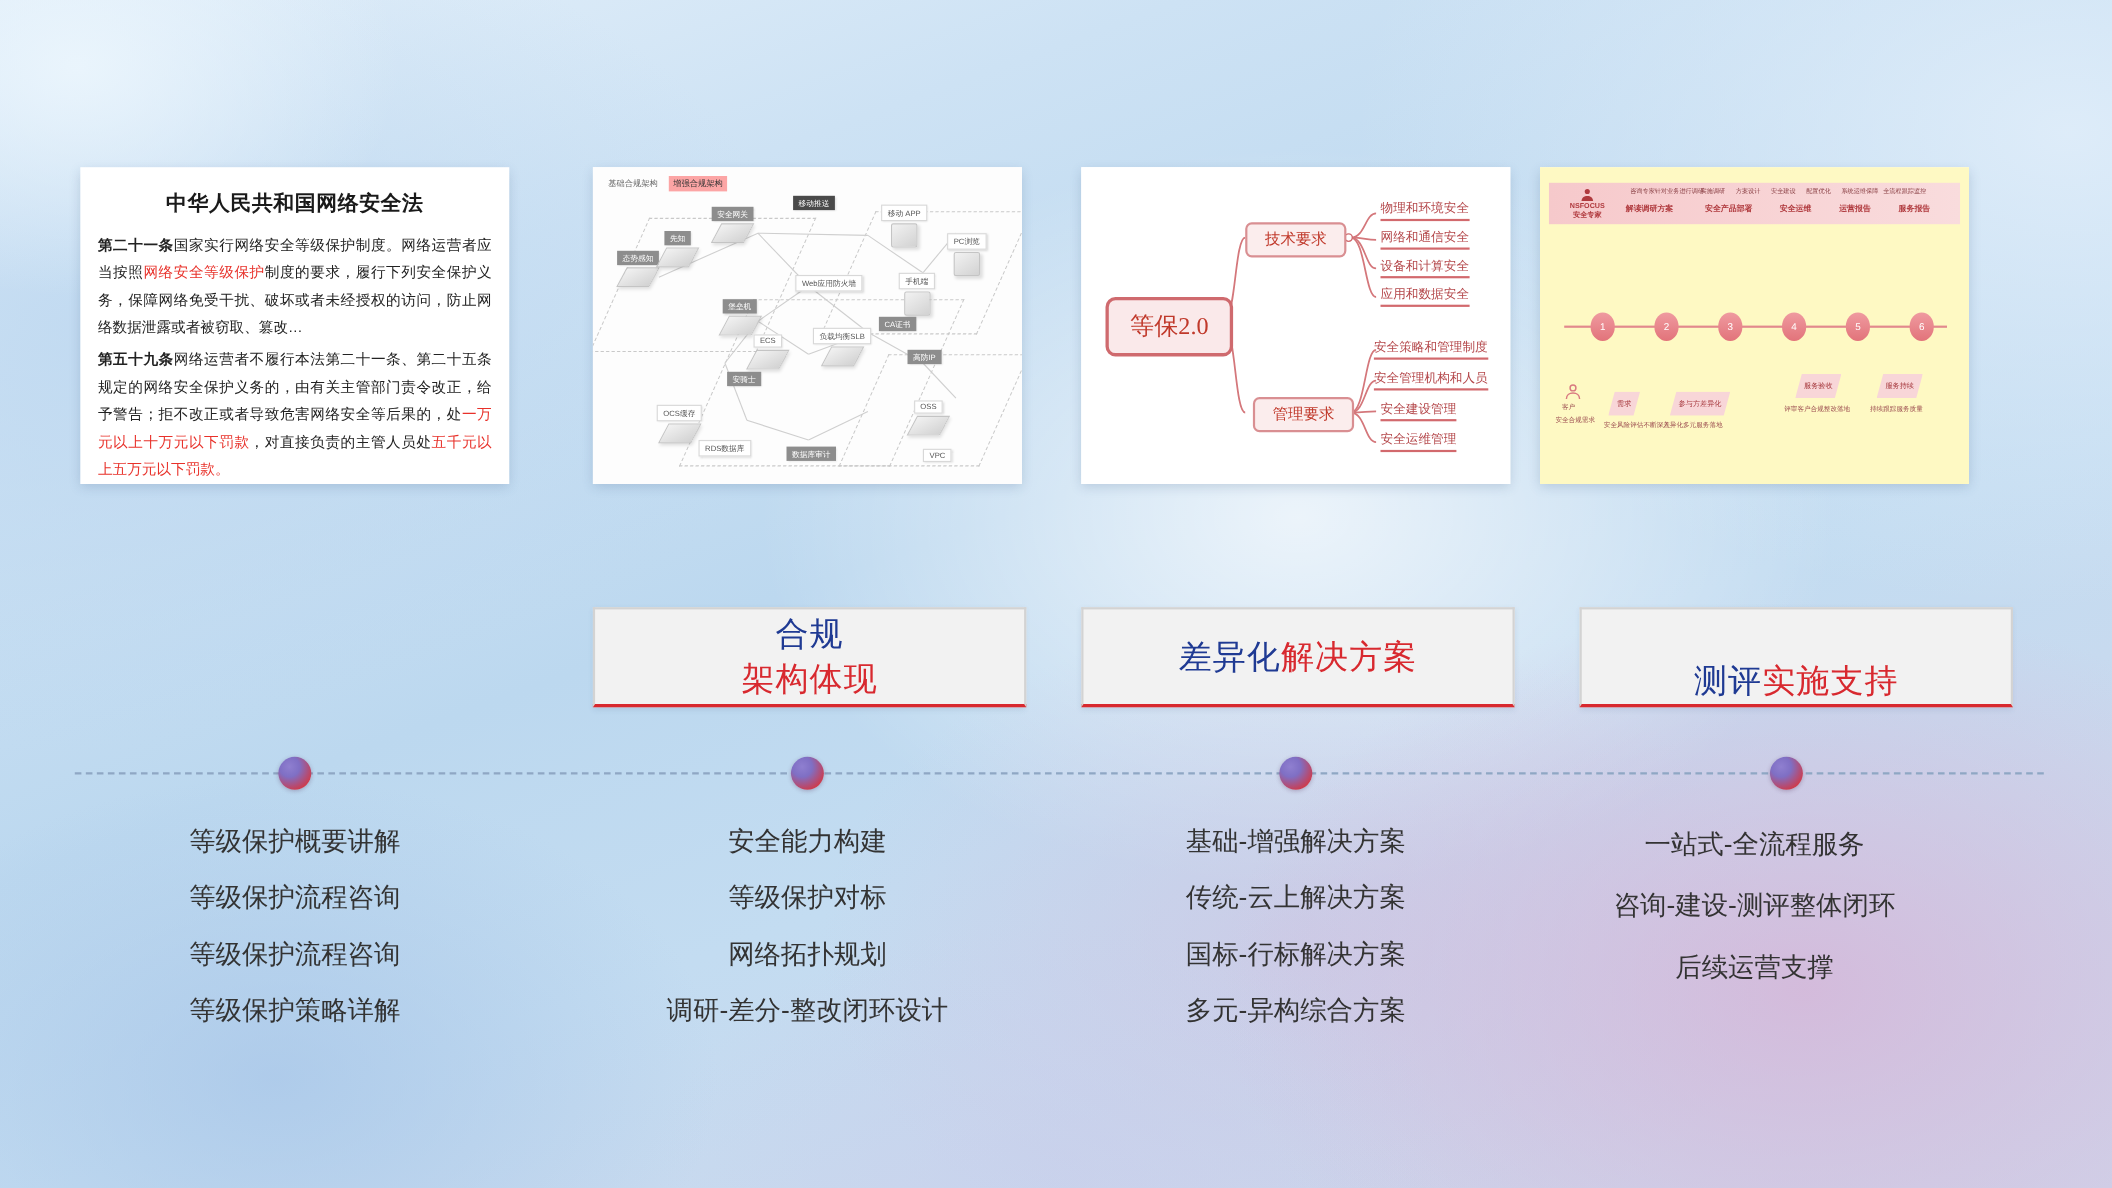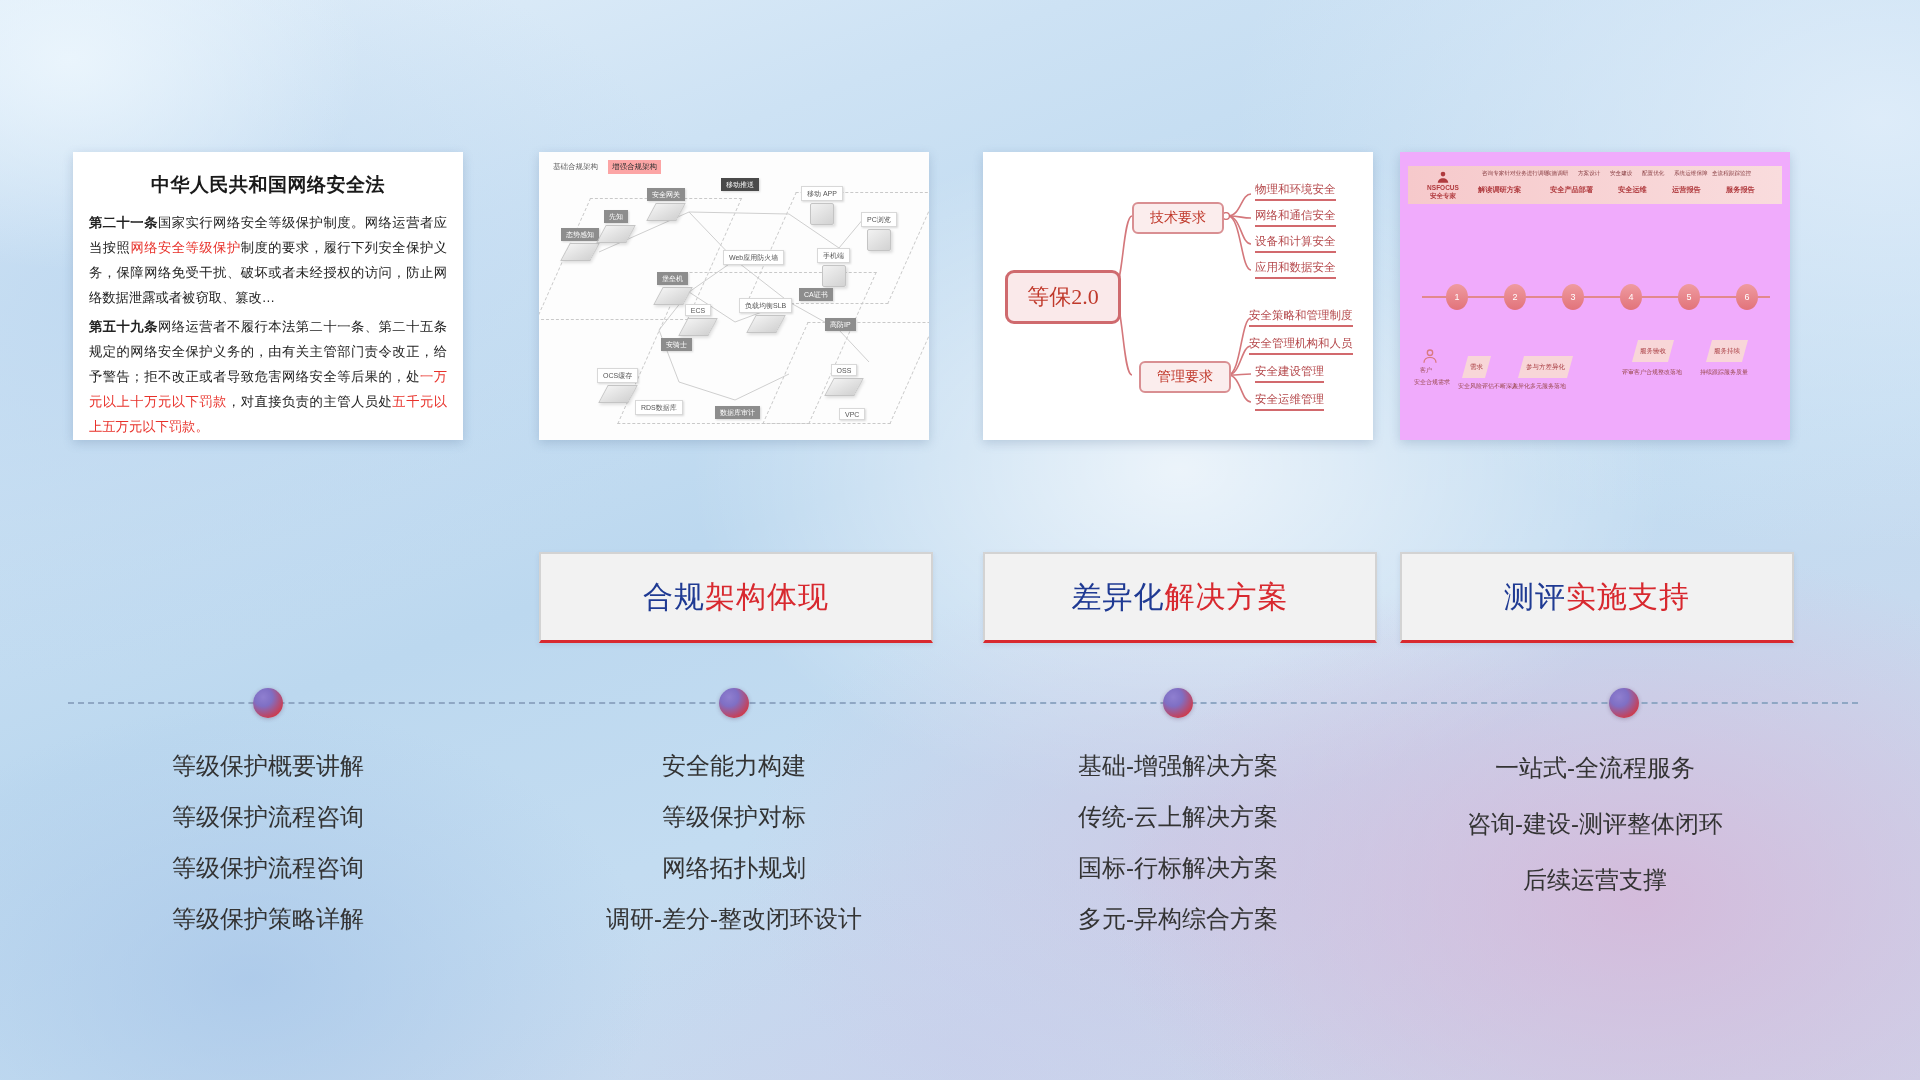--- a/index.html
+++ b/index.html
@@ -71,21 +71,21 @@
         background:#fbeded;display:flex;align-items:center;justify-content:center;
         font-family:"Liberation Serif","DejaVu Serif",serif;font-size:14px;color:#c0392b;}
   .mm-b.t{left:149px;top:50px;}
   .mm-b.m{left:156px;top:209px;}
   .mm-leaf{position:absolute;font-family:"Liberation Serif","DejaVu Serif",serif;
            font-size:11.5px;color:#b4474a;padding-bottom:2px;border-bottom:2px solid #d2696d;
            white-space:nowrap;}
   svg.mmsvg{position:absolute;left:0;top:0;width:390px;height:288px;}
 
   
-  .nsf{position:relative;width:100%;height:100%;background:#f0abfc;overflow:hidden;}
+  .nsf{position:relative;width:100%;height:100%;background:#fef9c3;overflow:hidden;}
   .nsf-hdr{position:absolute;left:8px;top:14px;width:374px;height:38px;
            background:linear-gradient(90deg,#f6c9cb,#f9dcdd);clip-path:polygon(0 0,100% 0,100% 100%,0 100%);}
   .nsf-logo{position:absolute;left:12px;top:16px;width:62px;height:34px;
             display:flex;flex-direction:column;align-items:center;justify-content:center;
             font-size:6.5px;color:#b03a3e;line-height:8px;text-align:center;font-weight:bold;}
   .nsf-hcell{position:absolute;top:18px;font-size:5.6px;color:#8a4045;white-space:nowrap;}
   .nsf-scell{position:absolute;top:33px;font-size:7.2px;color:#b03a3e;white-space:nowrap;font-weight:bold;}
   .nsf-axis{position:absolute;left:22px;top:144px;width:348px;height:2px;background:#e2898d;}
   .nsf-node{position:absolute;width:22px;height:26px;border-radius:50%;
             background:linear-gradient(180deg,#ef9ba0,#e2737a);
@@ -100,23 +100,23 @@
   .heads{position:absolute;left:0;top:552px;width:1920px;height:88px;}
   .headbox{position:absolute;top:0;height:86px;background:#f2f2f2;
            border:2px solid #d3d3d3;border-bottom:3px solid #d8292f;
            display:flex;align-items:center;justify-content:center;
            box-shadow:0 2px 5px rgba(60,90,130,.12);}
   .headbox span{font-size:30px;letter-spacing:1px;font-weight:500;
                 font-family:"Liberation Sans","DejaVu Sans",sans-serif;}
   .hb-blue{color:#1f3a93;}
   .hb-red{color:#d8292f;}
   .hb1{left:73px;width:390px;}
-  .hb2{left:539px;width:390px;}
+  .hb2{left:539px;width:390px;flex-direction:column;}
   .hb3{left:983px;width:390px;}
-  .hb4{left:1400px;width:390px;}
+  .hb4{left:1436px;width:390px;align-items:flex-end;}
 
   
   .tl{position:absolute;left:0;top:688px;width:1920px;height:30px;}
   .tl-line{position:absolute;left:68px;top:14px;width:1790px;height:0;
            border-top:2px dashed #8fa7c4;}
   .tl-dot{position:absolute;top:0;width:30px;height:30px;border-radius:50%;
           background:radial-gradient(circle at 34% 30%,#8f7fd0 0%,#7f6fc4 32%,#cf3a4a 78%,#c4303f 100%);
           box-shadow:0 1px 4px rgba(80,40,80,.3);}
 
   

